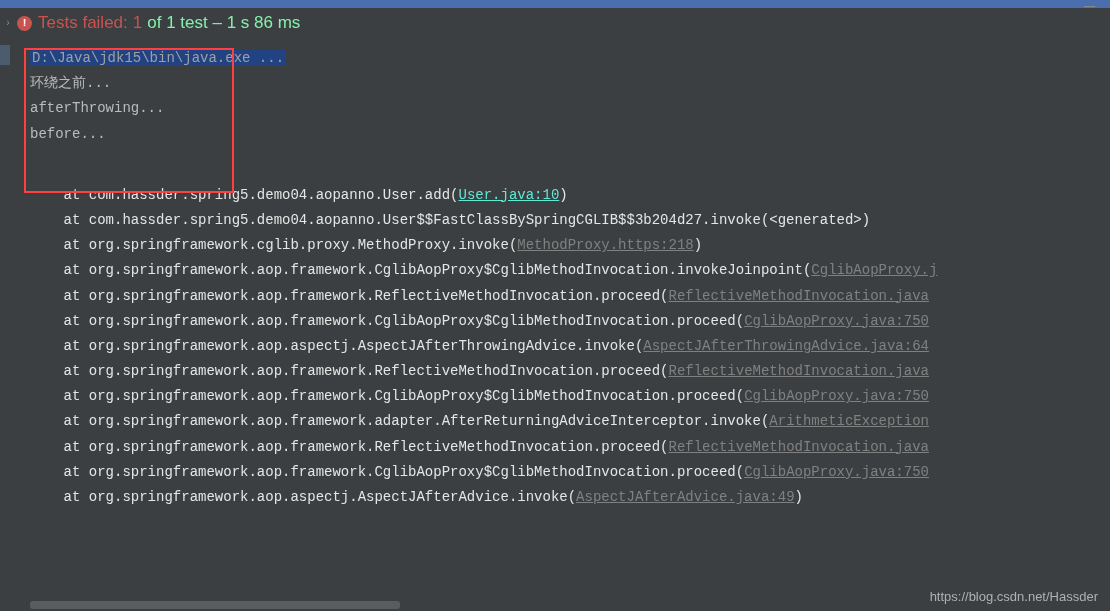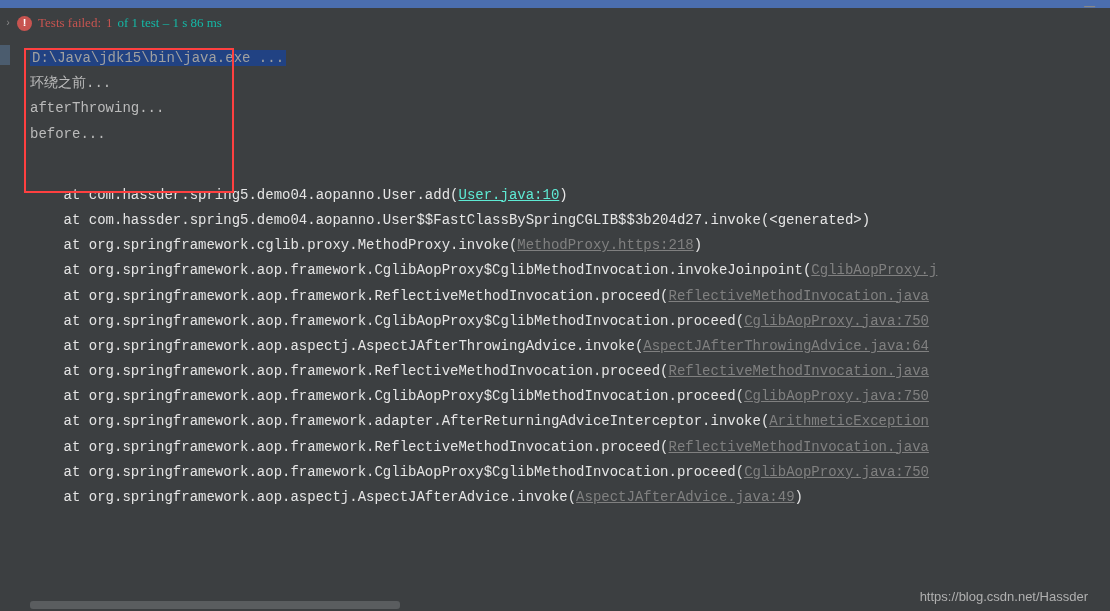--- a/index.html
+++ b/index.html
@@ -47,28 +47,28 @@
       display: inline-flex;
       align-items: center;
       justify-content: center;
       color: #fff;
       font-size: 11px;
       font-weight: bold;
     }
     .status-text {
       display: flex;
       gap: 5px;
-      font-family: Liberation Serif, serif;
-      font-size: 13px;
+      font-family: Liberation Sans, sans-serif;
+      font-size: 17px;
     }
     .status-red {
       color: #c75450;
     }
     .status-gray {
-      color: #14b8a6;
+      color: #86efac;
       text-align: center;
     }
     .console-area {
       padding: 8px 10px 10px 30px;
       color: #bbbbbb;
       line-height: 1.8;
       position: relative;
     }
     .left-tab {
       position: absolute;
@@ -113,21 +113,21 @@
       color: #808080;
       text-decoration: underline;
       cursor: pointer;
     }
     .spacer {
       height: 18px;
     }
     .watermark {
       position: absolute;
       bottom: 7px;
-      right: 22px;
+      right: 12px;
       color: #b0b0b0;
       font-family: 'Segoe UI', sans-serif;
       font-size: 13px;
       z-index: 20;
     }
     .scrollbar-h {
       position: absolute;
       bottom: 2px;
       left: 30px;
       width: 370px;

